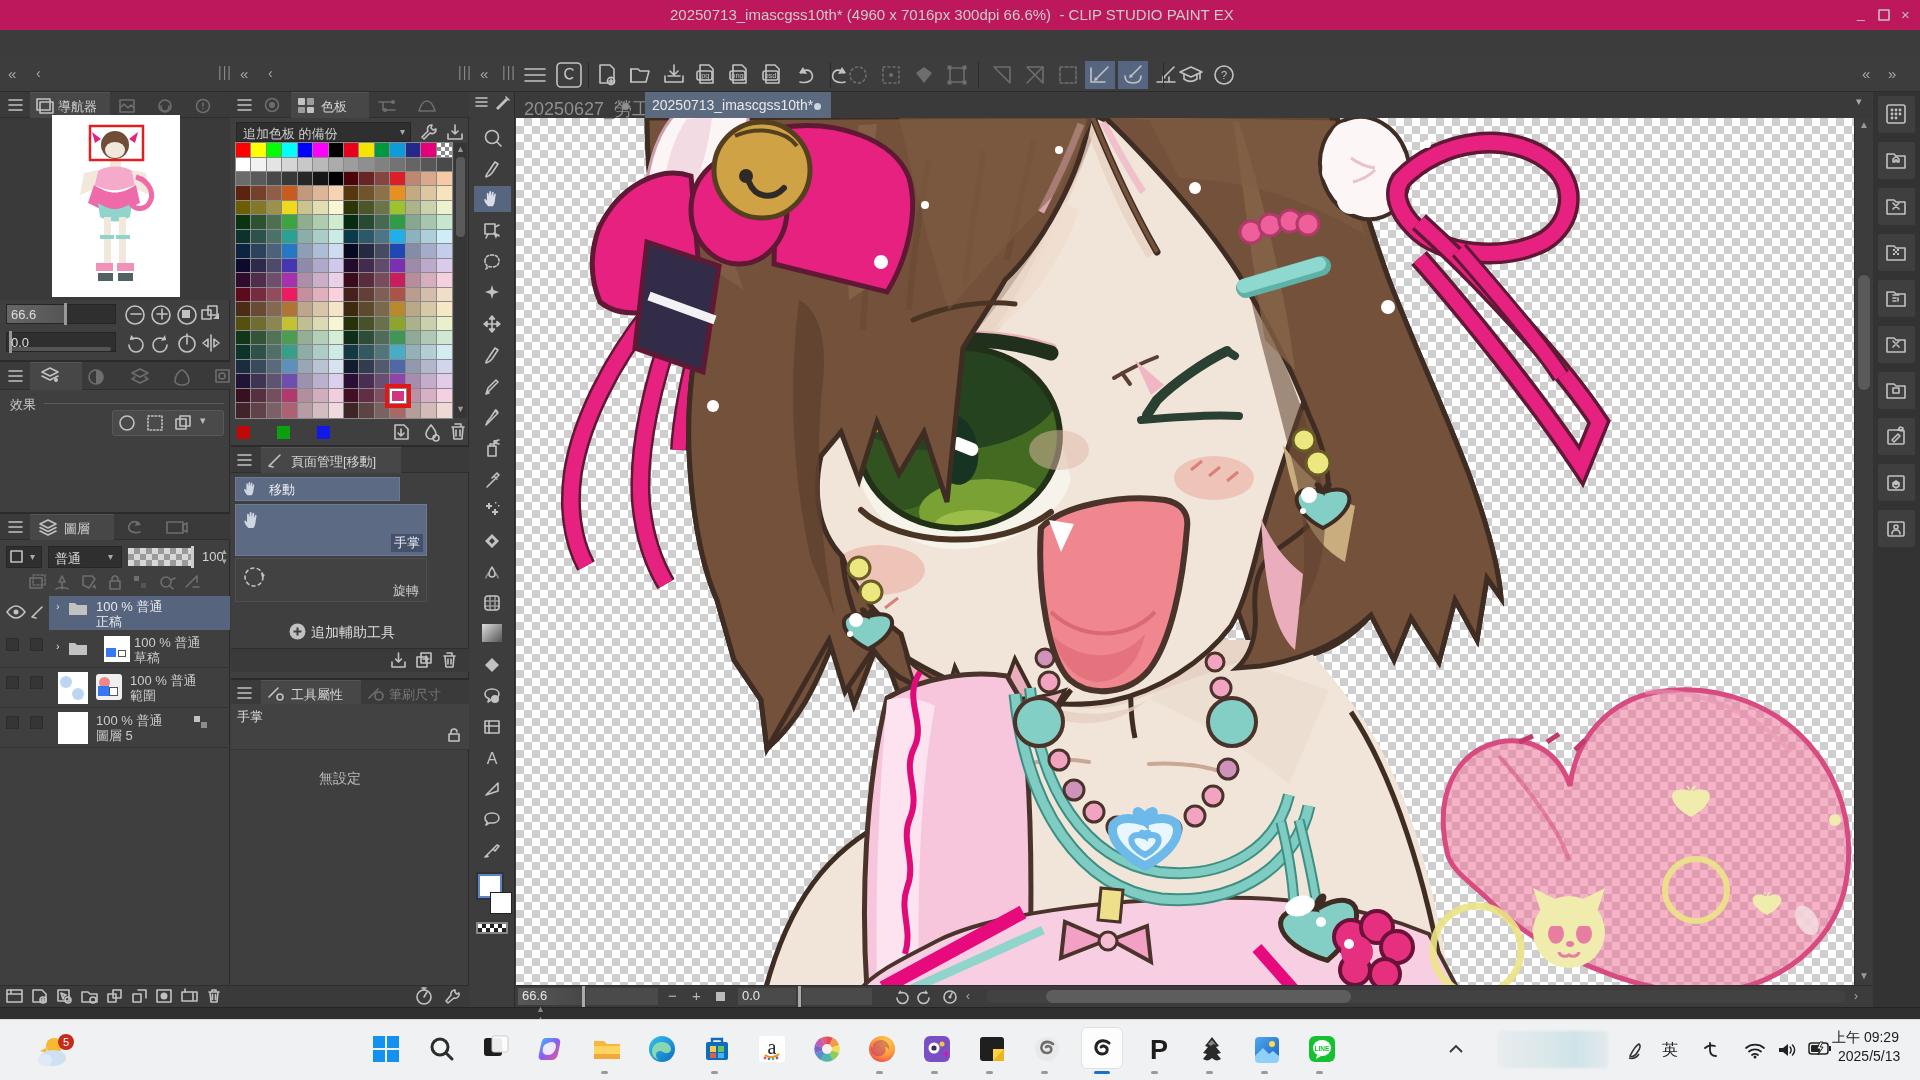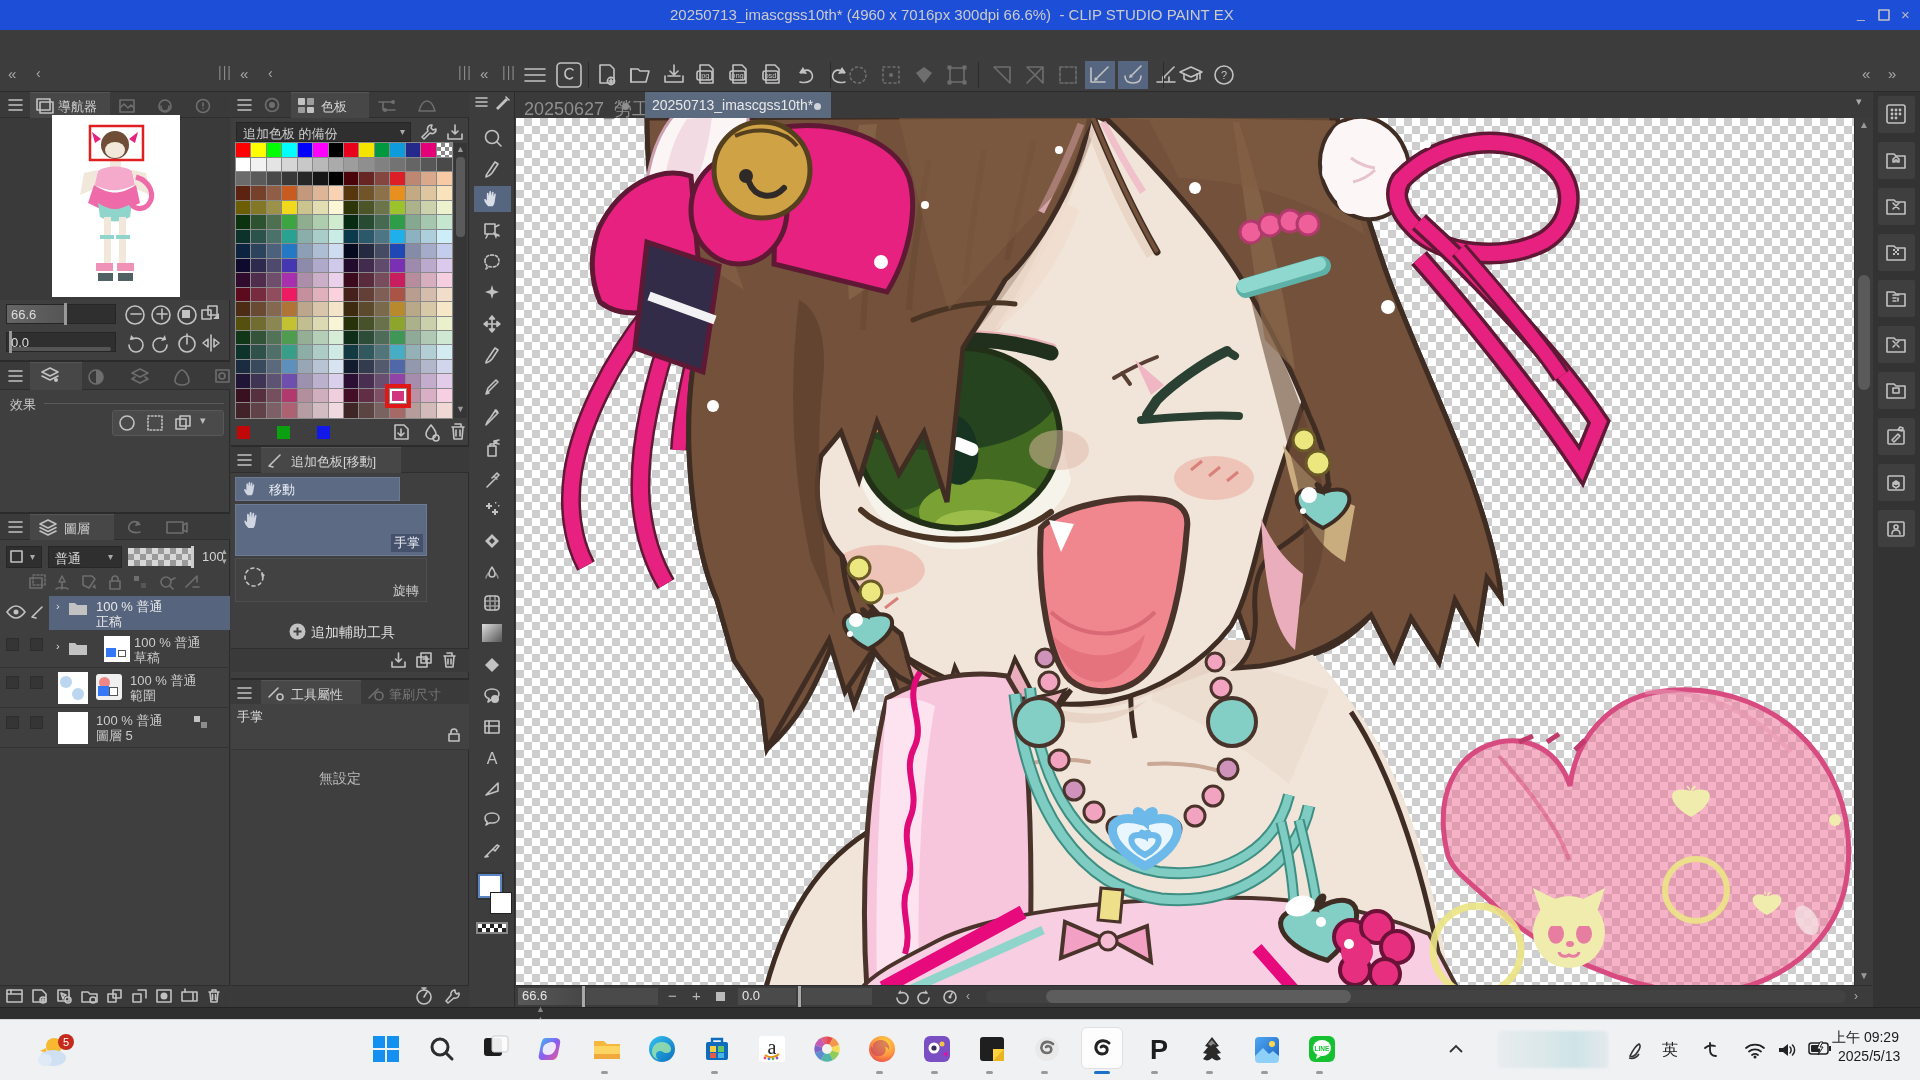--- a/index.html
+++ b/index.html
@@ -3,21 +3,21 @@
 *{margin:0;padding:0;box-sizing:border-box}
 html,body{width:1920px;height:1080px;overflow:hidden;background:#333;font-family:"Liberation Sans",sans-serif}
 #scr{position:relative;width:1920px;height:1080px;background:#3c3c3c}
 .abs{position:absolute}
 i{position:absolute;display:block}
 .tx{position:absolute;white-space:nowrap;color:#d4d4d4}
 svg.ic{position:absolute;overflow:visible}
 .st{stroke:#c2c2c2;fill:none;stroke-width:1.6;stroke-linecap:round;stroke-linejoin:round}
 .stf{fill:#c2c2c2;stroke:none}
 .dim .st{stroke:#6e6e6e}.dim .stf{fill:#6e6e6e}
-#titlebar{left:0;top:0;width:1920px;height:30px;background:#1d4ed8;color:#c9c9c9;font-size:15px}
+#titlebar{left:0;top:0;width:1920px;height:30px;background:#be185d;color:#c9c9c9;font-size:15px}
 #menubar{left:0;top:30px;width:1920px;height:28px;background:#404040;border-bottom:1px solid #2e2e2e}
 .mi{position:absolute;top:0;height:28px;line-height:28px;color:#e4e4e4;font-size:15px}
 #hdrrow{left:0;top:58px;width:1920px;height:34px;background:#3d3d3d;border-bottom:1px solid #2b2b2b}
 .panel{background:#3f3f3f}
 .ptab{position:absolute;height:26px;background:#474747;border-top:1px solid #555;color:#ccc}
 .well{background:#353535;border:1px solid #2d2d2d}
 .fld{background:#2f2f2f;border:1px solid #262626;color:#ddd;font-size:13px}
 .sep{background:#2b2b2b}
 .lbl{color:#c8c8c8}
 #taskbar{left:0;top:1019px;width:1920px;height:61px;background:#eff1f3;border-top:1px solid #d8d8d8}
@@ -1000,21 +1000,21 @@
       </svg>
       <div class="abs sep" style="left:0;top:353px;width:238px;height:2px"></div>
       <div class="abs" style="left:0;top:355px;width:238px;height:26px;background:#3a3a3a;border-bottom:1px solid #2e2e2e"></div>
       <svg class="ic" style="left:6px;top:361px" width="16" height="14">
         <path class="st" d="M1 2h13M1 7h13M1 12h13"></path>
       </svg>
       <div class="abs ptab" style="left:30px;top:355px;width:140px"></div>
       <svg class="ic" style="left:36px;top:360px" width="18" height="16">
         <path class="st" stroke-width="2" d="M2 14L13 3M2 14l4 1"></path>
       </svg>
-      <div class="tx" style="left:60px;top:361px;font-size:13px">追加色板[移動]</div>
+      <div class="tx" style="left:60px;top:361px;font-size:13px">頁面管理[移動]</div>
       <div class="abs" style="left:4px;top:385px;width:165px;height:24px;background:#5c6a84;border:1px solid #6c7a94"></div>
       <svg class="ic" style="left:12px;top:388px" width="15" height="17" viewBox="0 0 20 22">
         <path fill="#cfd6e2" d="M6 20c-2-2-4-5-4.5-7-.3-1.2.8-1.8 1.6-1l1.4 1.5V5.2c0-1.4 1.8-1.4 2 0l.3 3 .7-5c.2-1.4 2-1.3 2 .1l.1 4.9 1-4.4c.3-1.3 2-1 1.9.3l-.4 4.8 1.2-3c.5-1.2 2-.7 1.7.6L14 13c-.3 3-1 5.5-2.5 7z"></path>
       </svg>
       <div class="tx" style="left:38px;top:389px;font-size:13px;color:#e8ecf2">移動</div>
       <div class="abs" style="left:4px;top:412px;width:192px;height:52px;background:#5c6a84;border:1px solid #6c7a94"></div>
       <svg class="ic" style="left:12px;top:418px" width="18" height="20" viewBox="0 0 20 22">
         <path fill="#cfd6e2" d="M6 20c-2-2-4-5-4.5-7-.3-1.2.8-1.8 1.6-1l1.4 1.5V5.2c0-1.4 1.8-1.4 2 0l.3 3 .7-5c.2-1.4 2-1.3 2 .1l.1 4.9 1-4.4c.3-1.3 2-1 1.9.3l-.4 4.8 1.2-3c.5-1.2 2-.7 1.7.6L14 13c-.3 3-1 5.5-2.5 7z"></path>
       </svg>
       <div class="tx" style="left:160px;top:442px;font-size:13px;color:#e8ecf2;background:#45506b;padding:0 3px">手掌</div>

